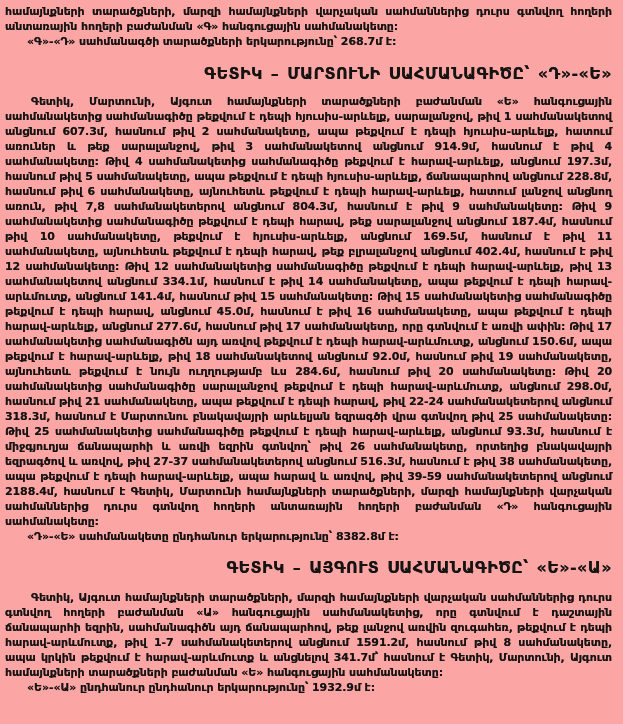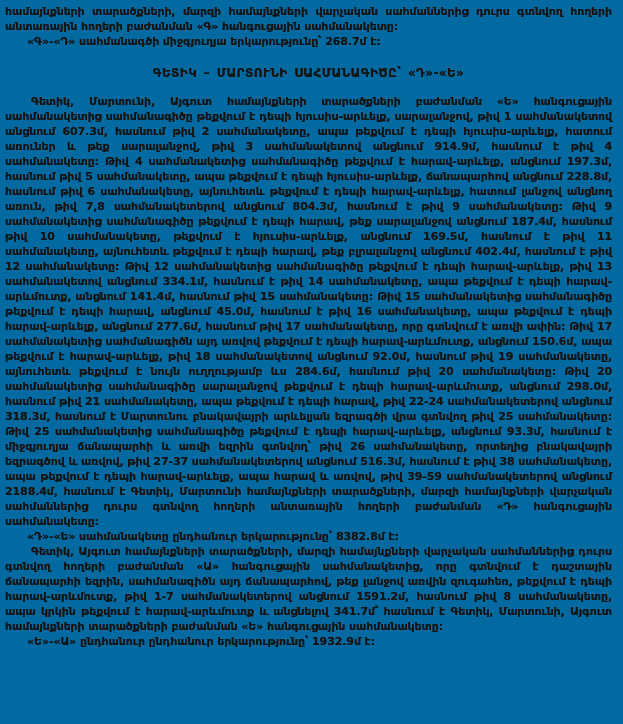--- a/index.html
+++ b/index.html
@@ -4,21 +4,21 @@
 <style>
   html, body {
     margin: 0;
     padding: 0;
     background: #e8e7e3;
   }
   .page {
     position: relative;
     width: 623px;
     height: 724px;
-    background: #0369a1;
+    background: #fca5a5;
     color: #151413;
     font-family: "DejaVu Sans", "Liberation Sans", sans-serif;
     font-weight: bold;
     font-size: 11px;
     line-height: 15px;
     box-sizing: border-box;
     padding: 4px 11px 0 5px;
     overflow: hidden;
     text-shadow: 0 0 0.5px rgba(20,18,16,0.65);
   }
@@ -31,43 +31,44 @@
     text-indent: 26px;
   }
   .summary-line {
     margin: 0;
     padding-left: 22px;
     text-align: left;
     letter-spacing: -0.1px;
   }
   .heading {
     margin: 17px 0 13px 0;
-    text-align: center;
-    font-size: 12px;
+    text-align: right;
+    font-size: 16px;
     letter-spacing: 0.4px;
     word-spacing: 2px;
   }
   .heading.second {
     margin-top: 16px;
     margin-bottom: 15px;
   }
 </style>
 </head>
 <body>
 
 <div class="page">
 
   <p class="para">համայնքների տարածքների, մարզի համայնքների վարչական սահմաններից դուրս գտնվող հողերի անտառային հողերի բաժանման «Գ» հանգուցային սահմանակետը:</p>
 
-  <p class="summary-line">«Գ»-«Դ» սահմանագծի միջգյուղյա երկարությունը՝ 268.7մ է:</p>
+  <p class="summary-line">«Գ»-«Դ» սահմանագծի տարածքների երկարությունը՝ 268.7մ է:</p>
 
   <h2 class="heading">ԳԵՏԻԿ – ՄԱՐՏՈՒՆԻ ՍԱՀՄԱՆԱԳԻԾԸ՝ «Դ»-«Ե»</h2>
 
   <p class="para indent">Գետիկ, Մարտունի, Այգուտ համայնքների տարածքների բաժանման «Ե» հանգուցային սահմանակետից սահմանագիծը թեքվում է դեպի հյուսիս-արևելք, սարալանջով, թիվ 1 սահմանակետով անցնում 607.3մ, հասնում թիվ 2 սահմանակետը, ապա թեքվում է դեպի հյուսիս-արևելք, հատում առուներ և թեք սարալանջով, թիվ 3 սահմանակետով անցնում 914.9մ, հասնում է թիվ 4 սահմանակետը: Թիվ 4 սահմանակետից սահմանագիծը թեքվում է հարավ-արևելք, անցնում 197.3մ, հասնում թիվ 5 սահմանակետը, ապա թեքվում է դեպի հյուսիս-արևելք, ճանապարհով անցնում 228.8մ, հասնում թիվ 6 սահմանակետը, այնուհետև թեքվում է դեպի հարավ-արևելք, հատում լանջով անցնող առուն, թիվ 7,8 սահմանակետերով անցնում 804.3մ, հասնում է թիվ 9 սահմանակետը: Թիվ 9 սահմանակետից սահմանագիծը թեքվում է դեպի հարավ, թեք սարալանջով անցնում 187.4մ, հասնում թիվ 10 սահմանակետը, թեքվում է հյուսիս-արևելք, անցնում 169.5մ, հասնում է թիվ 11 սահմանակետը, այնուհետև թեքվում է դեպի հարավ, թեք բլրալանջով անցնում 402.4մ, հասնում է թիվ 12 սահմանակետը: Թիվ 12 սահմանակետից սահմանագիծը թեքվում է դեպի հարավ-արևելք, թիվ 13 սահմանակետով անցնում 334.1մ, հասնում է թիվ 14 սահմանակետը, ապա թեքվում է դեպի հարավ-արևմուտք, անցնում 141.4մ, հասնում թիվ 15 սահմանակետը: Թիվ 15 սահմանակետից սահմանագիծը թեքվում է դեպի հարավ, անցնում 45.0մ, հասնում է թիվ 16 սահմանակետը, ապա թեքվում է դեպի հարավ-արևելք, անցնում 277.6մ, հասնում թիվ 17 սահմանակետը, որը գտնվում է առվի ափին: Թիվ 17 սահմանակետից սահմանագիծն այդ առվով թեքվում է դեպի հարավ-արևմուտք, անցնում 150.6մ, ապա թեքվում է հարավ-արևելք, թիվ 18 սահմանակետով անցնում 92.0մ, հասնում թիվ 19 սահմանակետը, այնուհետև թեքվում է նույն ուղղությամբ ևս 284.6մ, հասնում թիվ 20 սահմանակետը: Թիվ 20 սահմանակետից սահմանագիծը սարալանջով թեքվում է դեպի հարավ-արևմուտք, անցնում 298.0մ, հասնում թիվ 21 սահմանակետը, ապա թեքվում է դեպի հարավ, թիվ 22-24 սահմանակետերով անցնում 318.3մ, հասնում է Մարտունու բնակավայրի արևելյան եզրագծի վրա գտնվող թիվ 25 սահմանակետը: Թիվ 25 սահմանակետից սահմանագիծը թեքվում է դեպի հարավ-արևելք, անցնում 93.3մ, հասնում է միջգյուղյա ճանապարհի և առվի եզրին գտնվող՝ թիվ 26 սահմանակետը, որտեղից բնակավայրի եզրագծով և առվով, թիվ 27-37 սահմանակետերով անցնում 516.3մ, հասնում է թիվ 38 սահմանակետը, ապա թեքվում է դեպի հարավ-արևելք, ապա հարավ և առվով, թիվ 39-59 սահմանակետերով անցնում 2188.4մ, հասնում է Գետիկ, Մարտունի համայնքների տարածքների, մարզի համայնքների վարչական սահմաններից դուրս գտնվող հողերի անտառային հողերի բաժանման «Դ» հանգուցային սահմանակետը:</p>
 
   <p class="summary-line">«Դ»-«Ե» սահմանակետը ընդհանուր երկարությունը՝ 8382.8մ է:</p>
 
+  <h2 class="heading second">ԳԵՏԻԿ – ԱՅԳՈՒՏ ՍԱՀՄԱՆԱԳԻԾԸ՝ «Ե»-«Ա»</h2>
 
   <p class="para indent">Գետիկ, Այգուտ համայնքների տարածքների, մարզի համայնքների վարչական սահմաններից դուրս գտնվող հողերի բաժանման «Ա» հանգուցային սահմանակետից, որը գտնվում է դաշտային ճանապարհի եզրին, սահմանագիծն այդ ճանապարհով, թեք լանջով առվին զուգահեռ, թեքվում է դեպի հարավ-արևմուտք, թիվ 1-7 սահմանակետերով անցնում 1591.2մ, հասնում թիվ 8 սահմանակետը, ապա կրկին թեքվում է հարավ-արևմուտք և անցնելով 341.7մ՝ հասնում է Գետիկ, Մարտունի, Այգուտ համայնքների տարածքների բաժանման «Ե» հանգուցային սահմանակետը:</p>
 
   <p class="summary-line">«Ե»-«Ա» ընդհանուր ընդհանուր երկարությունը՝ 1932.9մ է:</p>
 
 </div>
 
 </body></html>

